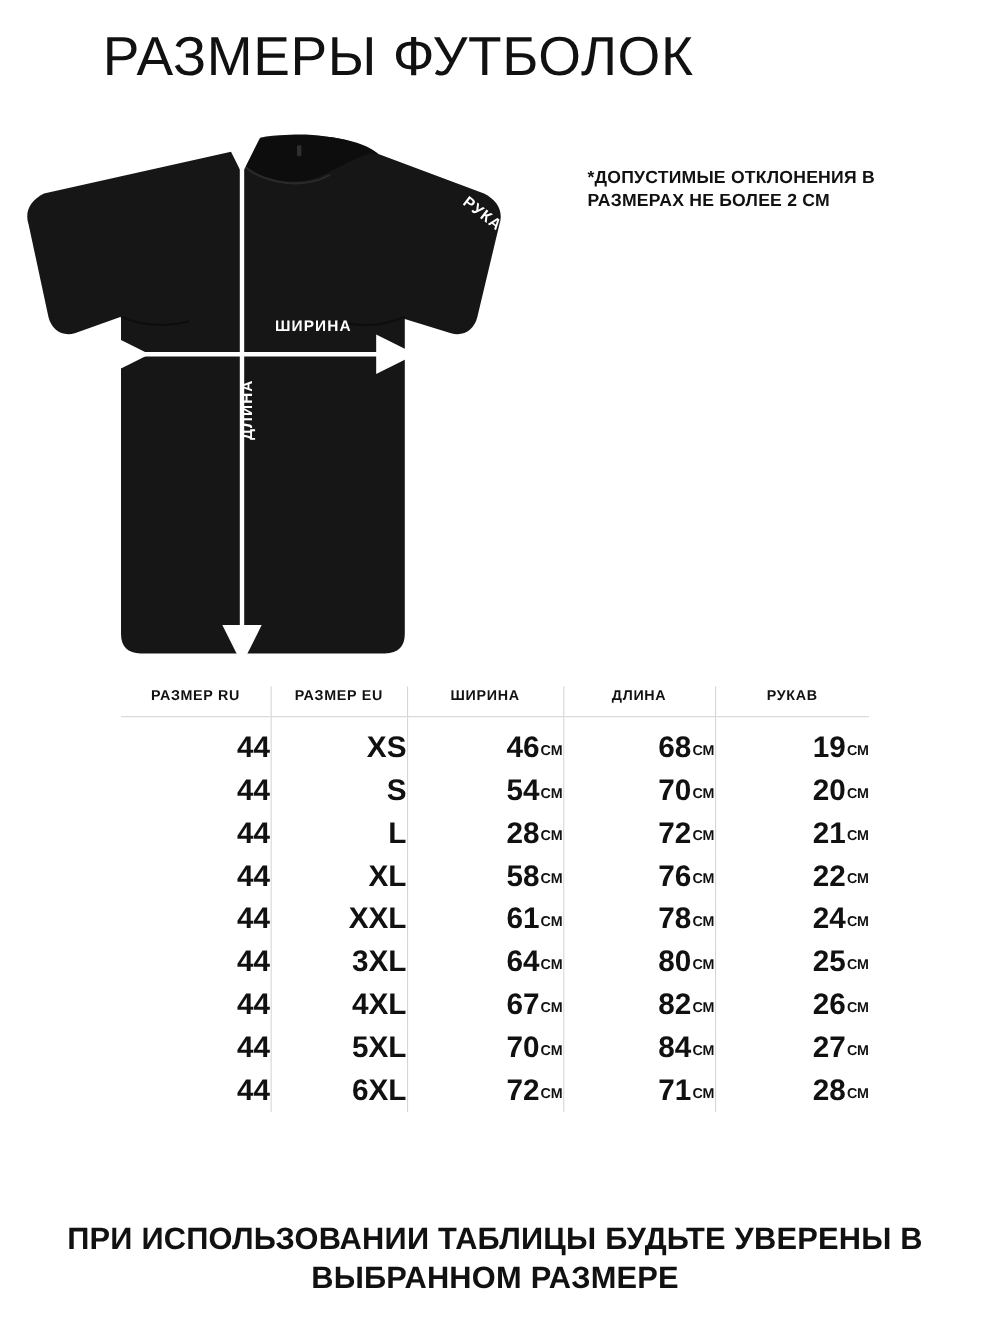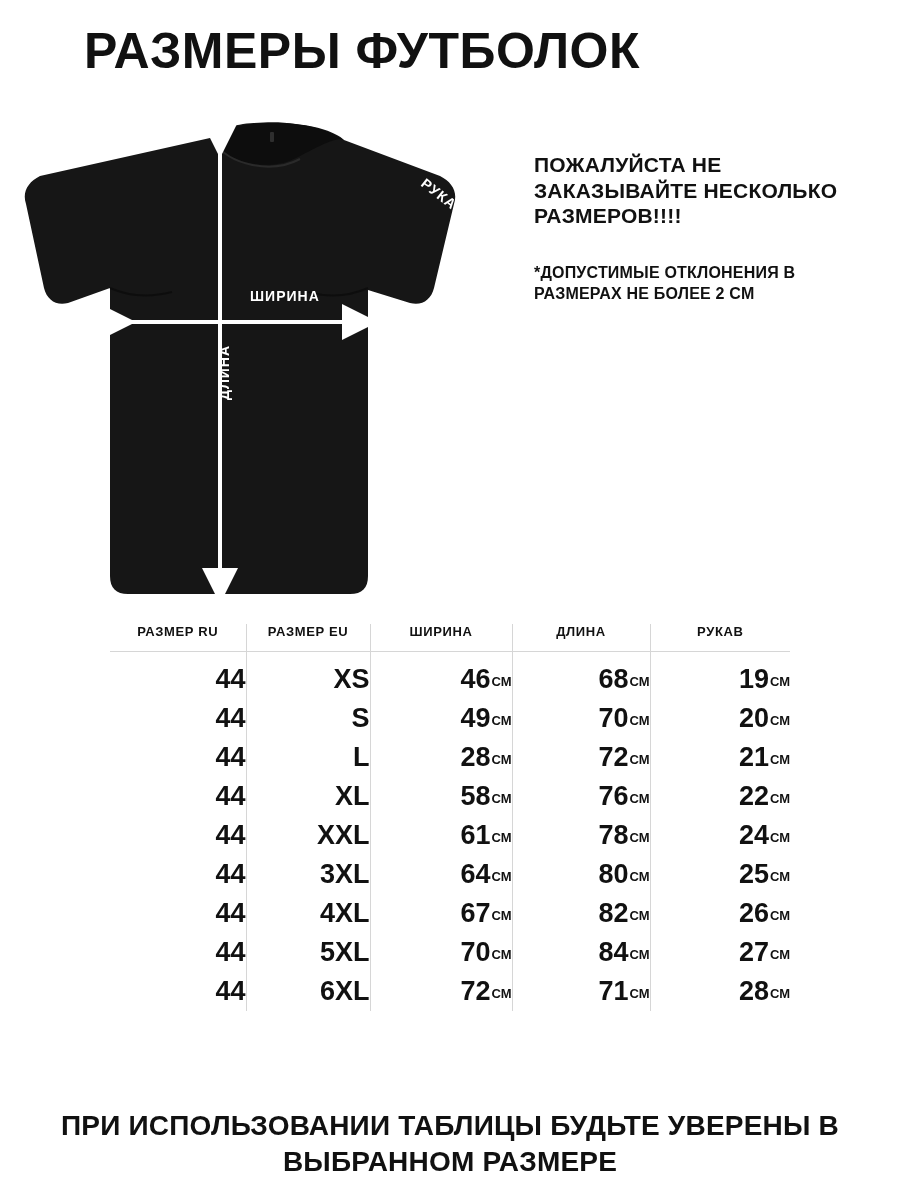--- a/index.html
+++ b/index.html
@@ -17,21 +17,21 @@
   }
 
   
   .title {
     position: absolute;
     top: 22px;
     left: 0;
     width: 724px;
     text-align: center;
     font-size: 50px;
-    font-weight: bold;
+    font-weight: normal;
     letter-spacing: 0.5px;
     color: #111111;
   }
 
   
   .shirt-area {
     position: absolute;
     left: 20px;
     top: 110px;
     width: 500px;
@@ -192,21 +192,20 @@
 
     <line x1="404" y1="44" x2="506" y2="112" stroke="#ffffff" stroke-width="4" marker-start="url(#ah)" marker-end="url(#ah)"></line>
   </svg>
 
   <div class="lbl lbl-width">ШИРИНА</div>
   <div class="lbl lbl-length">ДЛИНА</div>
   <div class="lbl lbl-sleeve">РУКАВ</div>
 </div>
 
 <div class="notes">
-  <div class="note-block gap1">ПОЖАЛУЙСТА НЕ ЗАКАЗЫВАЙТЕ НЕСКОЛЬКО РАЗМЕРОВ!!!!</div>
   <div class="note-block gap2">*ДОПУСТИМЫЕ ОТКЛОНЕНИЯ В РАЗМЕРАХ НЕ БОЛЕЕ 2 СМ</div>
 </div>
 
 <div class="table-wrap">
   <table class="sizes">
     <colgroup>
       <col style="width:136px">
       <col style="width:124px">
       <col style="width:142px">
       <col style="width:138px">
@@ -225,21 +224,21 @@
       <tr>
         <td>44</td>
         <td>XS</td>
         <td><span class="cell-inner"><span>46</span><span class="unit">СМ</span></span></td>
         <td><span class="cell-inner"><span>68</span><span class="unit">СМ</span></span></td>
         <td><span class="cell-inner"><span>19</span><span class="unit">СМ</span></span></td>
       </tr>
       <tr>
         <td>44</td>
         <td>S</td>
-        <td><span class="cell-inner"><span>49</span><span class="unit">СМ</span></span></td>
+        <td><span class="cell-inner"><span>54</span><span class="unit">СМ</span></span></td>
         <td><span class="cell-inner"><span>70</span><span class="unit">СМ</span></span></td>
         <td><span class="cell-inner"><span>20</span><span class="unit">СМ</span></span></td>
       </tr>
       <tr>
         <td>44</td>
         <td>L</td>
         <td><span class="cell-inner"><span>28</span><span class="unit">СМ</span></span></td>
         <td><span class="cell-inner"><span>72</span><span class="unit">СМ</span></span></td>
         <td><span class="cell-inner"><span>21</span><span class="unit">СМ</span></span></td>
       </tr>

